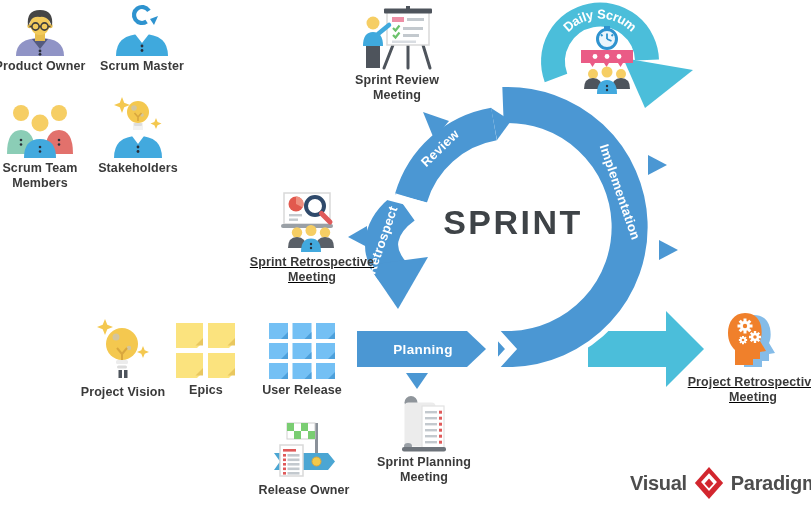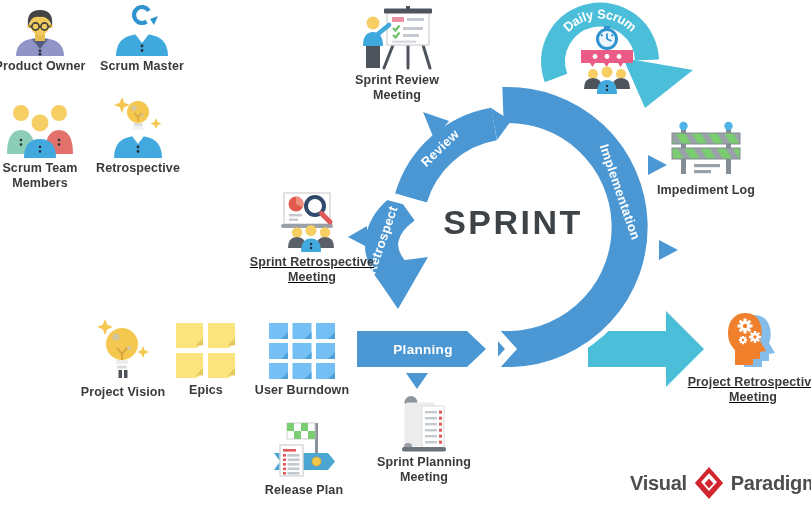--- a/index.html
+++ b/index.html
@@ -131,21 +131,21 @@
       <circle cx="24" cy="12" r="2.8" fill="#D3C59E"></circle>
         <circle cx="32" cy="19" r="1.8" fill="#D3C59E"></circle>
       <path d="M24.5 17 L28 21 M31.5 17 L28 21 M28 21 V25" stroke="#D9A73E" stroke-width="1.6" fill="none"></path>
       <rect x="23" y="27" width="10" height="7" fill="#F2F2F2"></rect>
       <rect x="24" y="27" width="8" height="3" rx="1" fill="#DDDDDD"></rect>
       <path d="M4 62 Q4 40 28 40 Q52 40 52 62 Z" fill="#42A9DE"></path>
       <polygon points="22,40 34,40 28,48" fill="#ffffff"></polygon>
       <circle cx="28" cy="51" r="1.4" fill="#2A2F3A"></circle>
         <circle cx="28" cy="55.5" r="1.4" fill="#2A2F3A"></circle>
     </svg>
-    <div class="cap">Retrospective</div>
+    <div class="cap">Stakeholders</div>
   </div>
 
   <div class="node" style="left:337px;top:6px">
     <svg width="70" height="64" viewBox="0 0 70 64">
       <path d="M31 39 L22 62 M61 39 L68 62 M46 39 V62" stroke="#4E545C" stroke-width="3" stroke-linecap="round" fill="none"></path>
       <rect x="25" y="5" width="42" height="34" fill="#ffffff" stroke="#D9D9D9" stroke-width="1.5"></rect>
       <rect x="22" y="2.5" width="48" height="5" rx="1" fill="#4E545C"></rect>
       <rect x="44" y="0" width="4" height="3" fill="#4E545C"></rect>
       <rect x="30" y="11" width="12" height="5" fill="#EE8FA6"></rect>
       <rect x="45" y="12" width="17" height="3" fill="#C3C9CE"></rect>
@@ -179,39 +179,20 @@
         <circle cx="43" cy="48" r="5" fill="#F6CE64"></circle>
         <circle cx="29" cy="46" r="5.5" fill="#F6CE64"></circle>
       <path d="M6 63 Q6 52 15 52 Q24 52 24 63 Z" fill="#4E545C"></path>
       <path d="M34 63 Q34 52 43 52 Q52 52 52 63 Z" fill="#4E545C"></path>
       <path d="M19 68 Q19 54 29 54 Q39 54 39 68 Z" fill="#42A9DE"></path>
       <circle cx="29" cy="60" r="1.2" fill="#2A2F3A"></circle>
         <circle cx="29" cy="64" r="1.2" fill="#2A2F3A"></circle>
     </svg>
   </div>
 
-  <div class="node" style="left:646px;top:120px">
-    <svg width="76" height="60" viewBox="0 0 76 60">
-      <defs>
-        <pattern id="hz" width="14" height="14" patternUnits="userSpaceOnUse" patternTransform="rotate(-30)">
-          <rect width="14" height="14" fill="#9AA1A9"></rect>
-          <rect width="8" height="14" fill="#7BCB70"></rect>
-        </pattern>
-      </defs>
-      <rect x="13" y="8" width="5" height="46" fill="#848C94"></rect>
-      <rect x="58" y="8" width="5" height="46" fill="#848C94"></rect>
-      <circle cx="15.5" cy="6" r="4.2" fill="#4FB3E8"></circle>
-        <circle cx="60.5" cy="6" r="4.2" fill="#4FB3E8"></circle>
-      <rect x="4" y="13" width="68" height="11" fill="url(#hz)" stroke="#848C94" stroke-width="1"></rect>
-      <rect x="4" y="28" width="68" height="11" fill="url(#hz)" stroke="#848C94" stroke-width="1"></rect>
-      <rect x="26" y="44" width="26" height="3.2" fill="#99A1A8"></rect>
-      <rect x="26" y="50" width="17" height="3.2" fill="#99A1A8"></rect>
-    </svg>
-    <div class="cap">Impediment Log</div>
-  </div>
 
 
   <div class="node wide" style="left:683px;top:310px">
     <svg width="64" height="62" viewBox="0 0 64 62">
       <g transform="translate(12,3)">
         <path d="M21 2 C10 2 4 11 4 22 C4 30 7 35 11 39 L11 54 L29 54 L29 48 L36 48 L36 41 L42 40 L36 30 C38 26 38 20 37 15 C35 6 29 2 21 2 Z" fill="#85BCE8"></path>
       </g>
       <g transform="translate(3,1)">
         <path d="M21 2 C10 2 4 11 4 22 C4 30 7 35 11 39 L11 54 L29 54 L29 48 L36 48 L36 41 L42 40 L36 30 C38 26 38 20 37 15 C35 6 29 2 21 2 Z" fill="#F0802B"></path>
         <g transform="translate(21,15)">
@@ -316,21 +297,21 @@
         <rect x="48" y="21" width="19" height="16" fill="#74C0F4"></rect>
           <polygon points="67,30 67,37 60,37" fill="#4DA0DB"></polygon>
         <rect x="1" y="41" width="19" height="16" fill="#74C0F4"></rect>
           <polygon points="20,50 20,57 13,57" fill="#4DA0DB"></polygon>
         <rect x="24.5" y="41" width="19" height="16" fill="#74C0F4"></rect>
           <polygon points="43.5,50 43.5,57 36.5,57" fill="#4DA0DB"></polygon>
         <rect x="48" y="41" width="19" height="16" fill="#74C0F4"></rect>
           <polygon points="67,50 67,57 60,57" fill="#4DA0DB"></polygon>
       </g>
     </svg>
-    <div class="cap">User Burndown</div>
+    <div class="cap">User Release</div>
   </div>
 
   <div class="node" style="left:244px;top:420px">
     <svg width="66" height="60" viewBox="0 0 66 60">
       <rect x="44" y="3" width="3" height="41" fill="#8A9199"></rect>
       <rect x="16" y="3" width="28" height="16" fill="#ffffff" stroke="#CFCFCF" stroke-width="1"></rect>
       <rect x="16" y="3" width="7" height="8" fill="#7ACD72"></rect>
         <rect x="30" y="3" width="7" height="8" fill="#7ACD72"></rect>
       <rect x="23" y="11" width="7" height="8" fill="#7ACD72"></rect>
         <rect x="37" y="11" width="7" height="8" fill="#7ACD72"></rect>
@@ -342,21 +323,21 @@
         <rect x="16.5" y="34" width="12" height="2.6" fill="#C3C9CE"></rect>
       <rect x="12" y="38.5" width="3" height="2.6" fill="#E05A5A"></rect>
         <rect x="16.5" y="38.5" width="12" height="2.6" fill="#C3C9CE"></rect>
       <rect x="12" y="43" width="3" height="2.6" fill="#E05A5A"></rect>
         <rect x="16.5" y="43" width="12" height="2.6" fill="#C3C9CE"></rect>
       <rect x="12" y="47.5" width="3" height="2.6" fill="#E05A5A"></rect>
         <rect x="16.5" y="47.5" width="12" height="2.6" fill="#C3C9CE"></rect>
       <rect x="12" y="52" width="3" height="2.6" fill="#E05A5A"></rect>
         <rect x="16.5" y="52" width="12" height="2.6" fill="#C3C9CE"></rect>
     </svg>
-    <div class="cap">Release Plan</div>
+    <div class="cap">Release Owner</div>
   </div>
 
   <div class="node" style="left:364px;top:394px">
     <svg width="60" height="58" viewBox="0 0 60 58">
       <circle cx="17" cy="8.5" r="6.5" fill="#8F959B"></circle>
       <rect x="10.5" y="8.5" width="31" height="44" rx="4" fill="#ECECEC"></rect>
       <ellipse cx="14" cy="52" rx="4" ry="3" fill="#9AA0A6"></ellipse>
       <rect x="28" y="12" width="22" height="42" fill="#ffffff" stroke="#E2E2E2" stroke-width="1.2"></rect>
       <g fill="#C3C9CE">
         <rect x="31" y="17" width="12" height="2.4"></rect>

